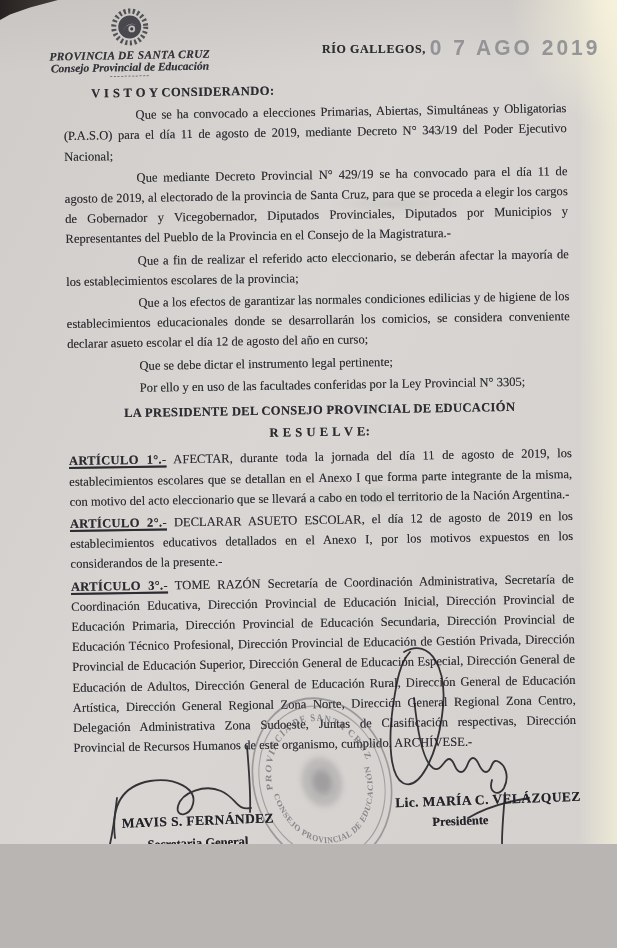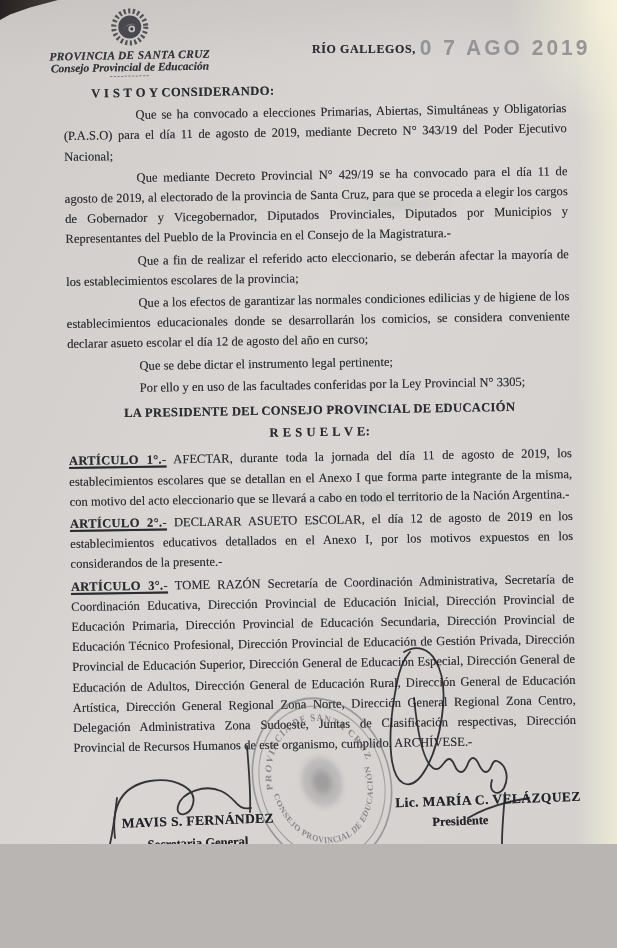--- a/index.html
+++ b/index.html
@@ -17,21 +17,21 @@
   .corner-wedge{
     position:absolute;left:0;top:0;width:100px;height:20px;
     background:linear-gradient(100deg,#262120,#4a4440 70%);
     clip-path:polygon(0 0,58% 0,30% 38%,10% 72%,0 100%);
   }
   .letterhead{position:absolute;left:22px;top:6px;width:215px;text-align:center;transform:rotate(-1deg);}
   .emblem{display:block;margin:0 auto 1px auto;}
   .lh-line1{font-size:11.5px;font-weight:bold;font-style:italic;letter-spacing:.3px;color:#34343a;text-shadow:0 0 .5px rgba(52,52,58,.6);}
   .lh-line2{font-size:11.5px;font-weight:bold;font-style:italic;color:#34343a;text-shadow:0 0 .5px rgba(52,52,58,.6);}
   .lh-divider{font-size:8px;letter-spacing:1px;color:#45454b;line-height:6px;}
-  .dateline{position:absolute;left:312px;top:36px;white-space:nowrap;}
+  .dateline{position:absolute;left:322px;top:36px;white-space:nowrap;}
   .place{font-size:12px;font-weight:bold;letter-spacing:.6px;color:#2d2d33;text-shadow:0 0 .5px rgba(45,45,51,.55);}
   .date-stamp{
     font-family:"Liberation Sans", sans-serif;font-size:21px;font-weight:bold;letter-spacing:3px;
     color:#8f8f92;opacity:.92;vertical-align:-2px;transform:scaleY(1.05);display:inline-block;
   }
   .doc-body{
     position:absolute;left:63px;top:84px;width:503px;
     transform:rotate(-0.9deg);transform-origin:0 0;
     font-size:12.6px;line-height:20.2px;text-align:justify;
     text-shadow:0 0 .5px rgba(43,43,49,.5);

